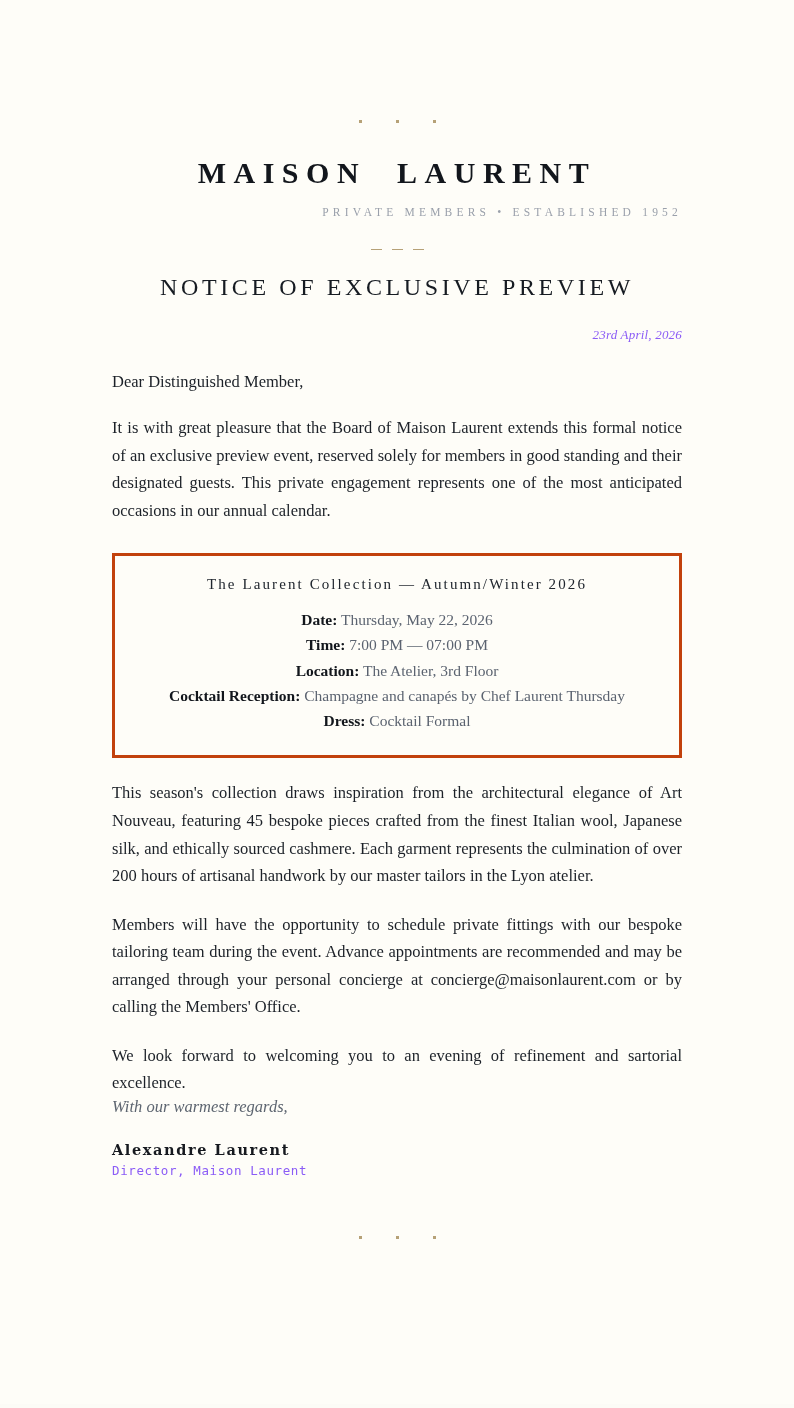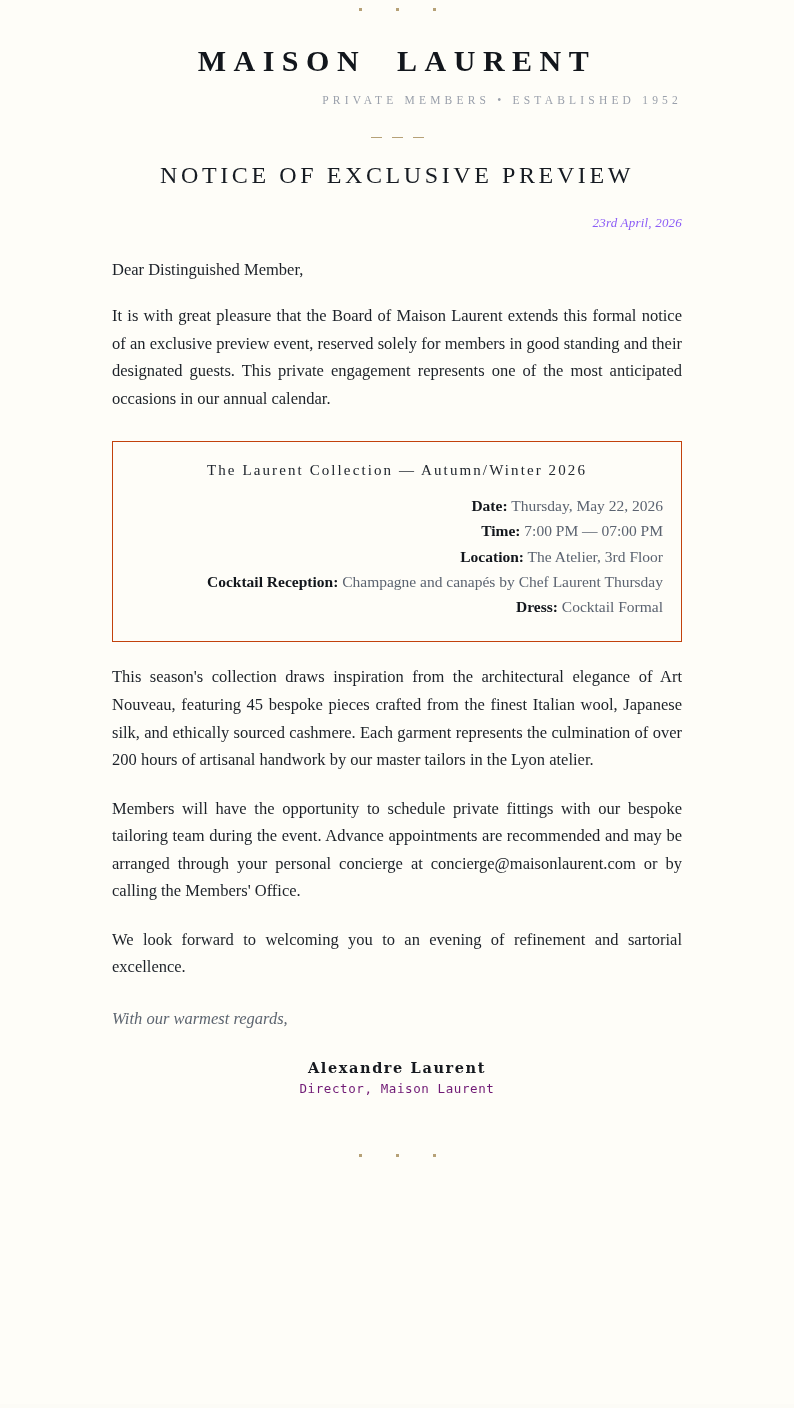--- a/index.html
+++ b/index.html
@@ -18,20 +18,21 @@
     width: 794px;
     min-height: 1408px;
     box-sizing: border-box;
     background: #fefdf8;
     padding: 0;
     position: relative;
   }
   .content {
     width: 570px;
     margin: 0 auto;
+    padding-top: 112px;
   }
 
   
   .dots {
     text-align: center;
     line-height: 1;
     height: 10px;
   }
   .dots .dot {
     display: inline-block;
@@ -109,66 +110,63 @@
     line-height: 1.67;
     text-align: justify;
     text-justify: inter-word;
     color: #1c2128;
   }
   p.body.first { margin-top: 22px; }
 
   
   .details-box {
     margin-top: 29px;
-    border: 1px solid #c2410c;
+    border: 3px solid #c2410c;
     padding: 20px 18px 22px 18px;
     text-align: center;
     background: transparent;
   }
   .details-heading {
     font-size: 15px;
     letter-spacing: 2.1px;
     color: #20262e;
     margin-bottom: 14px;
   }
   .detail-row {
     font-size: 15.5px;
     line-height: 1.63;
     color: #5b6370;
-    text-align: right;
   }
   .detail-row .k {
     font-weight: bold;
     color: #12161c;
   }
 
   
   .regards {
-    margin-top: 28px;
     font-size: 16.5px;
     font-style: italic;
     color: #5d6570;
   }
 
   .signature {
-    margin-top: 30px;
-    text-align: center;
+    margin-top: 24px;
   }
   .sig-name {
     font-family: "DejaVu Serif", "Liberation Serif", serif;
     font-size: 14.5px;
     font-weight: bold;
     letter-spacing: 1.6px;
     color: #16191f;
   }
   .sig-role, .sig-cities {
     font-family: "DejaVu Sans Mono", "Liberation Mono", monospace;
     font-size: 12.5px;
     letter-spacing: .6px;
-    color: #701a75;
+    color: #8b5cf6;
     margin-top: 5px;
   }
 
   .footer-dots {
     margin-top: 50px;
   }
   .bottom-strip {
     position: absolute;
     left: 0;
     bottom: 0;

